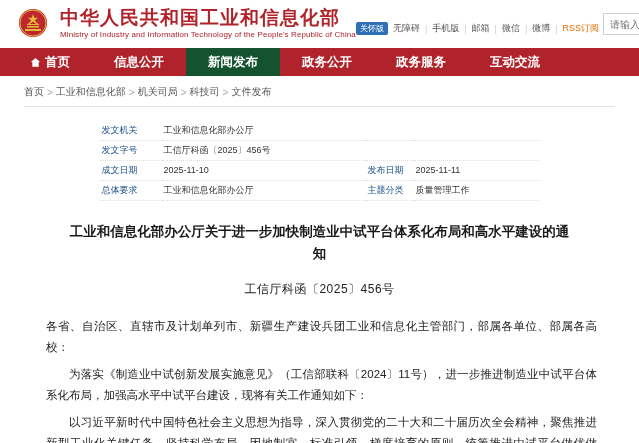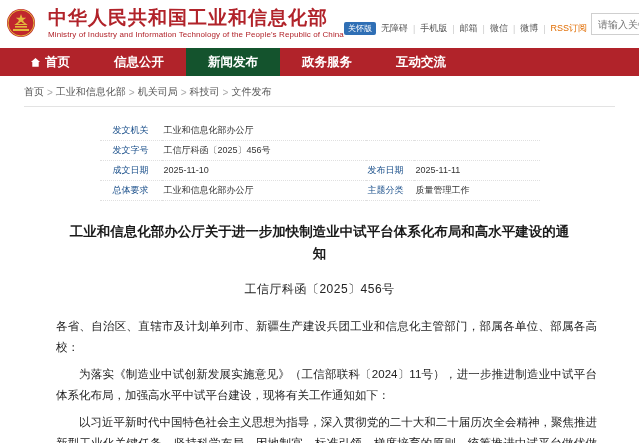--- a/index.html
+++ b/index.html
@@ -11,21 +11,21 @@
     overflow: hidden;
   }
   .page { width: 639px; height: 443px; position: relative; background:#fff; }
 
   
   .header {
     height: 48px;
     background: #ffffff;
     display: flex;
     align-items: center;
-    padding: 0 0;
+    padding: 0 12px;
     position: relative;
   }
   .emblem {
     width: 42px; height: 34px;
     margin-right: 6px;
     flex: 0 0 auto;
     display: block;
   }
   .brand { display: flex; flex-direction: column; justify-content: center; }
   .brand-cn {
@@ -148,21 +148,20 @@
   }
   .meta td {
     padding: 3px 2px;
     vertical-align: top;
     line-height: 13px;
   }
   .meta td.lbl {
     width: 62px;
     color: #1a4f8a;
     white-space: nowrap;
-    text-align: center;
   }
   .meta td.val { color: #333; }
   .meta td.lbl2 { width: 48px; color: #1a4f8a; white-space: nowrap; }
   .meta tr { border-bottom: 1px dotted #e0e0e0; }
 
   .doc-title {
     text-align: center;
     font-size: 13.5px;
     font-weight: bold;
     color: #1a1a1a;
@@ -176,21 +175,21 @@
     margin: 14px 0 18px 0;
     letter-spacing: 0.5px;
   }
   .body-text {
     font-size: 11.5px;
     color: #222;
     line-height: 21px;
     padding: 0 18px;
     text-align: justify;
   }
-  .body-text p { margin: 0 0 6px 14px; }
+  .body-text p { margin: 0 0 6px 4px; }
   .indent { text-indent: 2em; }
   .sec-head { font-weight: bold; text-indent: 2em; }
 </style>
 </head>
 <body>
 
 <div class="page">
 
   <div class="header">
     <svg class="emblem" viewBox="0 0 42 34">
@@ -235,20 +234,21 @@
 
   <div class="nav">
     <div class="nav-item nav-home">
       <svg width="11" height="11" viewBox="0 0 12 12">
         <polygon points="6,1 11,5.5 9.5,5.5 9.5,10.5 2.5,10.5 2.5,5.5 1,5.5" fill="#ffffff"></polygon>
       </svg>
       <span>首页</span>
     </div>
     <div class="nav-item">信息公开</div>
     <div class="nav-item active">新闻发布</div>
+    <div class="nav-item">政务公开</div>
     <div class="nav-item">政务服务</div>
     <div class="nav-item">互动交流</div>
 
   </div>
 
   <div class="crumb">
     <a>首页</a>
     <span class="sp">&gt;</span>
     <a>工业和信息化部</a>
     <span class="sp">&gt;</span>

